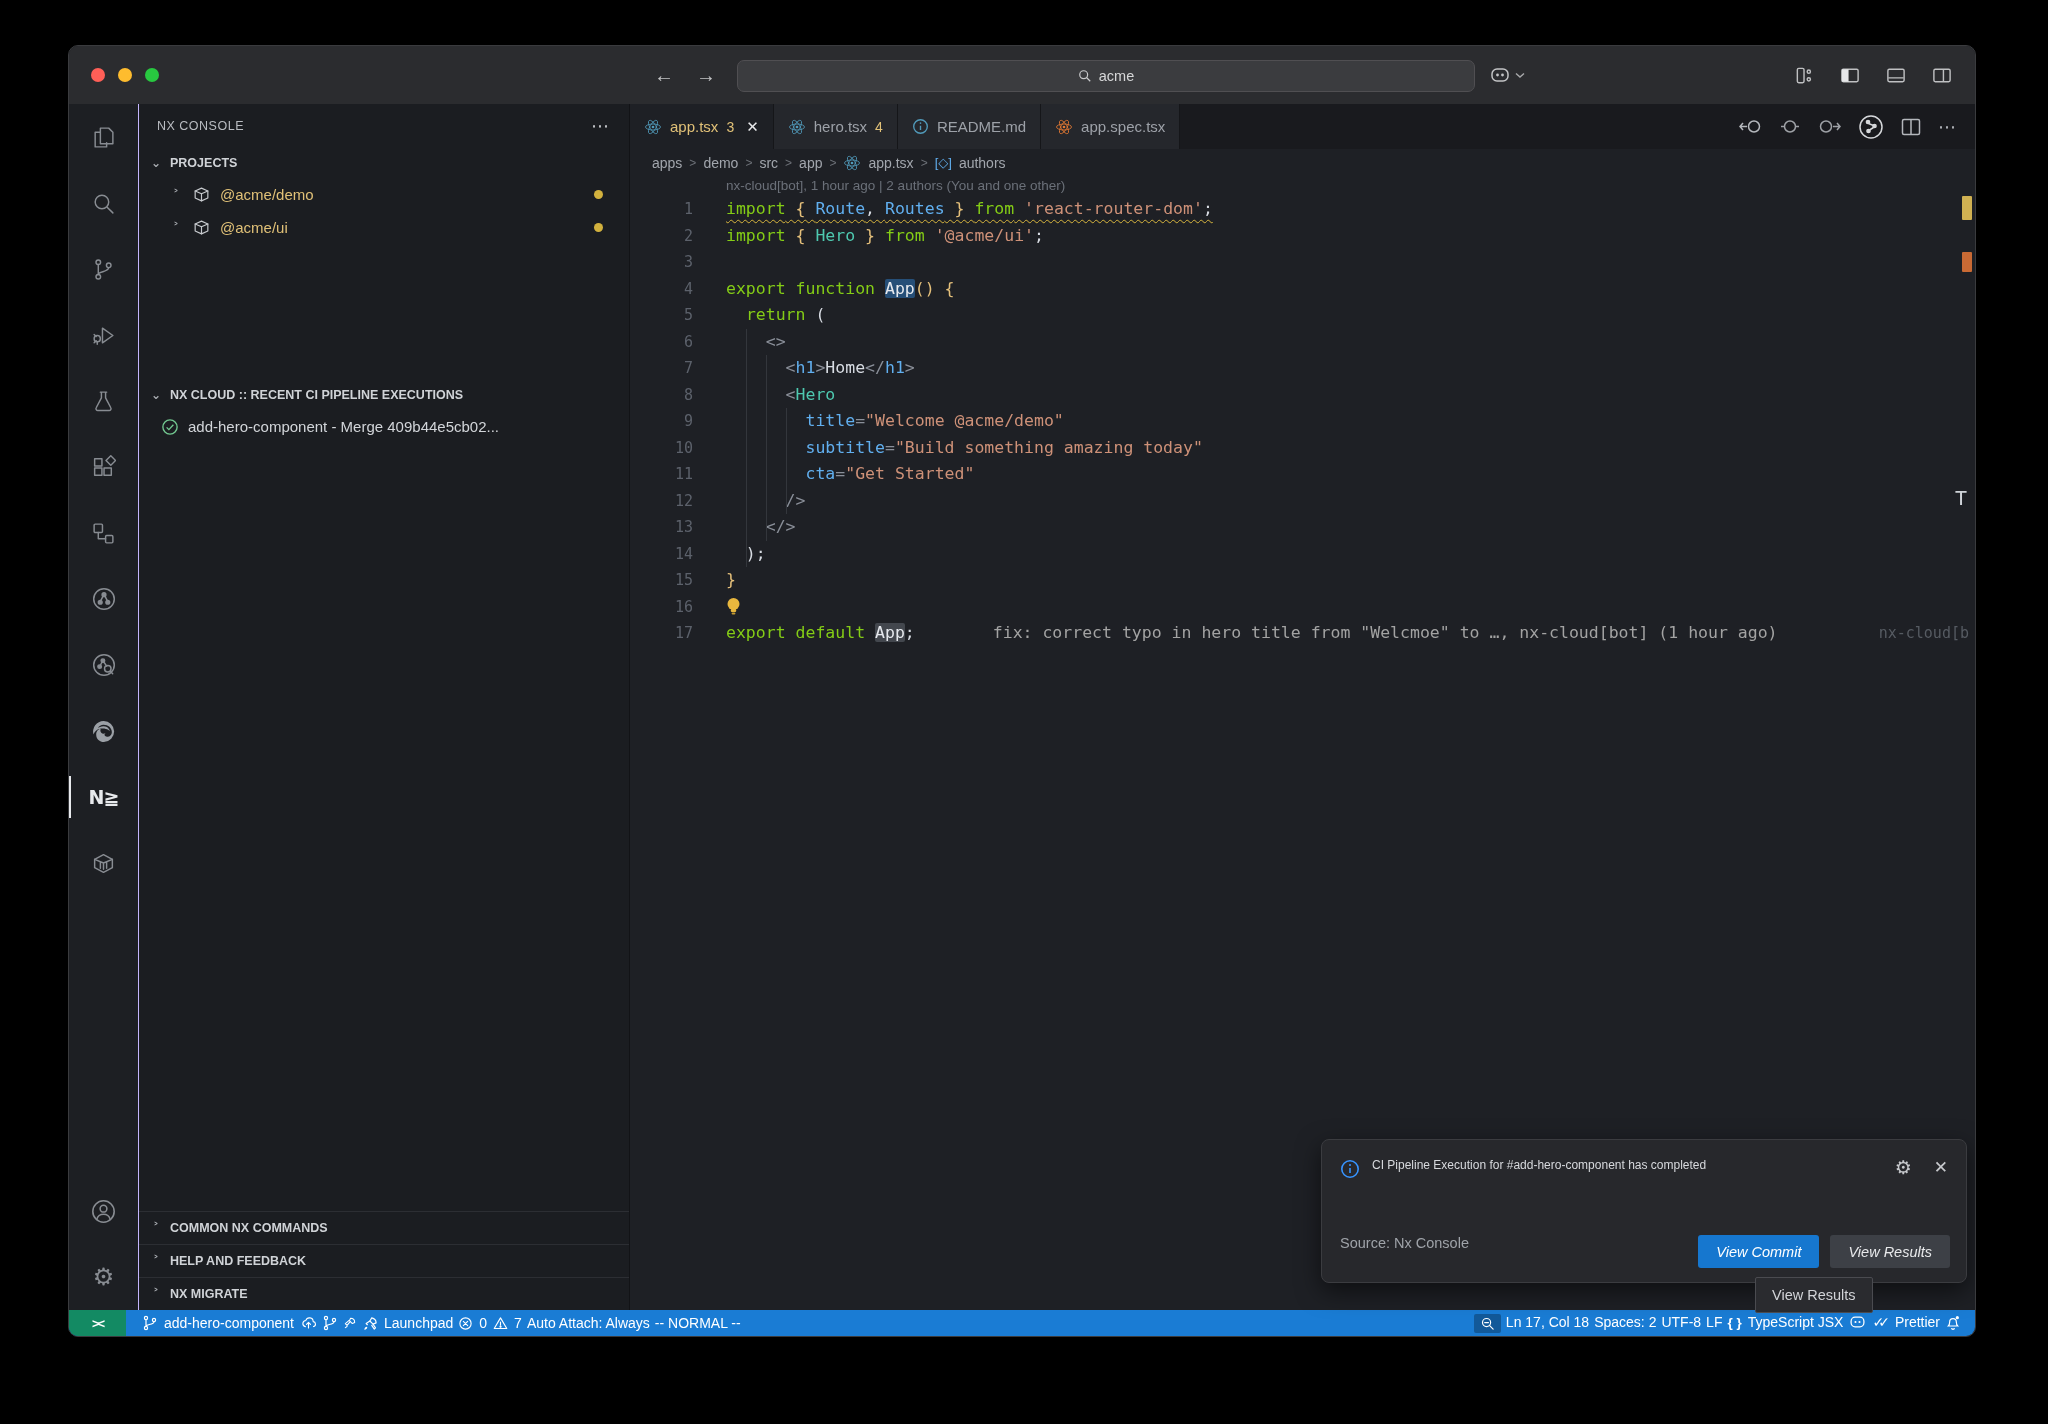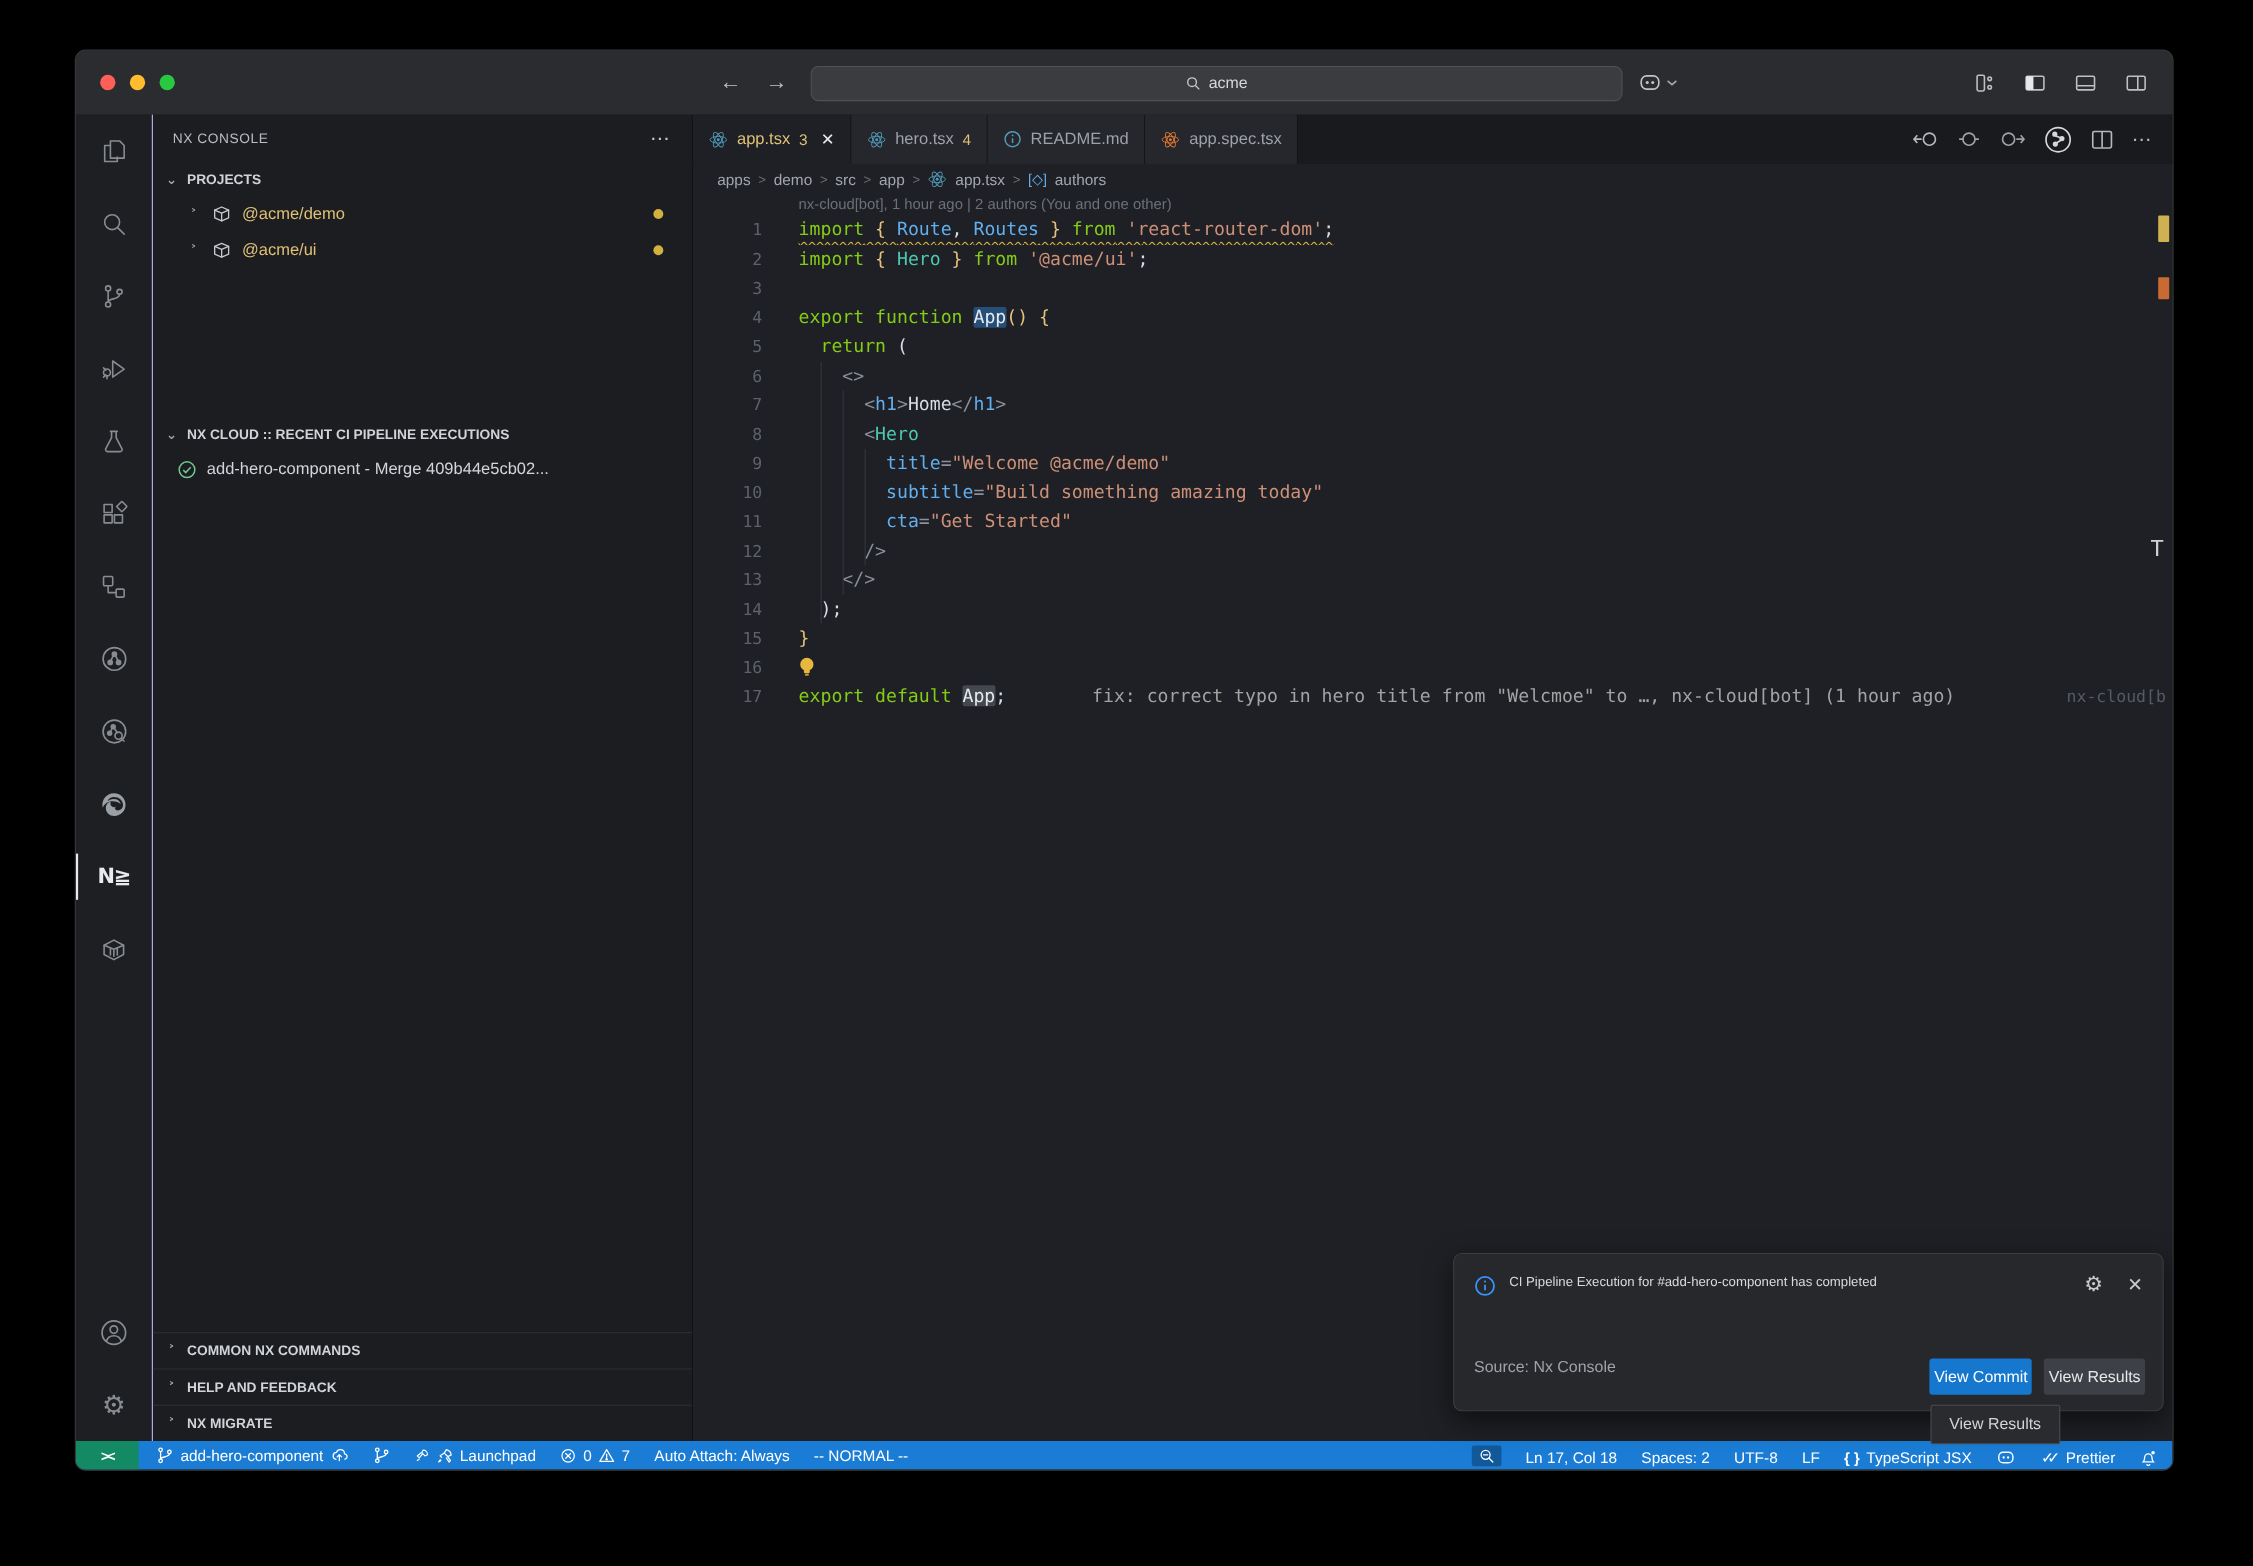--- a/index.html
+++ b/index.html
@@ -71,35 +71,35 @@
   .inline-blame{color:#a3a3a3;margin-left:78px;}
   .mm-clip{position:absolute;right:6px;top:0;color:#565b62;font-size:15px;}
   .guide{position:absolute;width:1px;background:#33363c;}
   .ruler-mark{position:absolute;right:3px;width:10px;border-radius:1px;}
   .ruler-T{position:absolute;right:8px;color:#cfd3d8;font-size:20px;font-family:"DejaVu Sans Mono",monospace;}
   .bulb{display:inline-flex;transform:translateY(3px);}
   
   .statusbar{height:26px;background:#1a7cd4;display:flex;align-items:center;color:#fff;font-size:14px;flex:0 0 auto;}
   .st-remote{height:100%;background:#138a63;display:flex;align-items:center;justify-content:center;width:57px;
              font-weight:bold;letter-spacing:-2px;font-size:13px;}
-  .st-left,.st-right{display:flex;align-items:flex-end;gap:22px;}
+  .st-left,.st-right{display:flex;align-items:flex-start;gap:5px;}
   .st-left{margin-left:16px;}
   .st-right{margin-left:auto;margin-right:14px;}
   .st-item{display:flex;align-items:center;gap:6px;white-space:nowrap;}
   .st-box{background:rgba(0,0,0,.28);padding:2px 6px;border-radius:2px;display:flex;align-items:center;}
   
   .toast{position:absolute;left:1252px;top:1093px;width:646px;height:144px;background:#27282c;border:1px solid #3b3c40;
          border-radius:8px;box-shadow:0 8px 24px rgba(0,0,0,.55);box-sizing:border-box;padding:16px 18px 14px 18px;color:#d7d9dd;}
   .toast-head{display:flex;align-items:flex-start;gap:12px;}
   .toast-msg{font-size:12px;line-height:1.55;width:430px;}
   .toast-icons{margin-left:auto;display:flex;gap:22px;color:#c7c9cd;align-items:center;}
   .toast-foot{position:absolute;left:18px;right:16px;bottom:14px;display:flex;align-items:flex-start;}
   .toast-src{color:#9fa3a9;font-size:14.5px;}
   .toast-btns{margin-left:auto;display:flex;gap:11px;}
-  .btn{height:33px;display:flex;align-items:center;justify-content:center;font-size:14.5px;padding:0 4px;border-radius:3px;}
+  .btn{height:33px;display:flex;align-items:center;justify-content:center;font-size:14.5px;padding:0 18px;border-radius:3px;font-style:italic;}
   .btn-primary{background:#1677cf;color:#fff;}
   .btn-secondary{background:#3d4046;color:#e8e9eb;}
   .tooltip{position:absolute;left:1686px;top:1231px;height:34px;padding:0 16px;background:#2a2b2f;border:1px solid #4a4b50;
            color:#d2d4d8;font-size:14.5px;display:flex;align-items:center;z-index:50;border-radius:2px;}
   svg{flex:0 0 auto}
 </style>
 </head>
 <body>
 
 <div class="stage">

